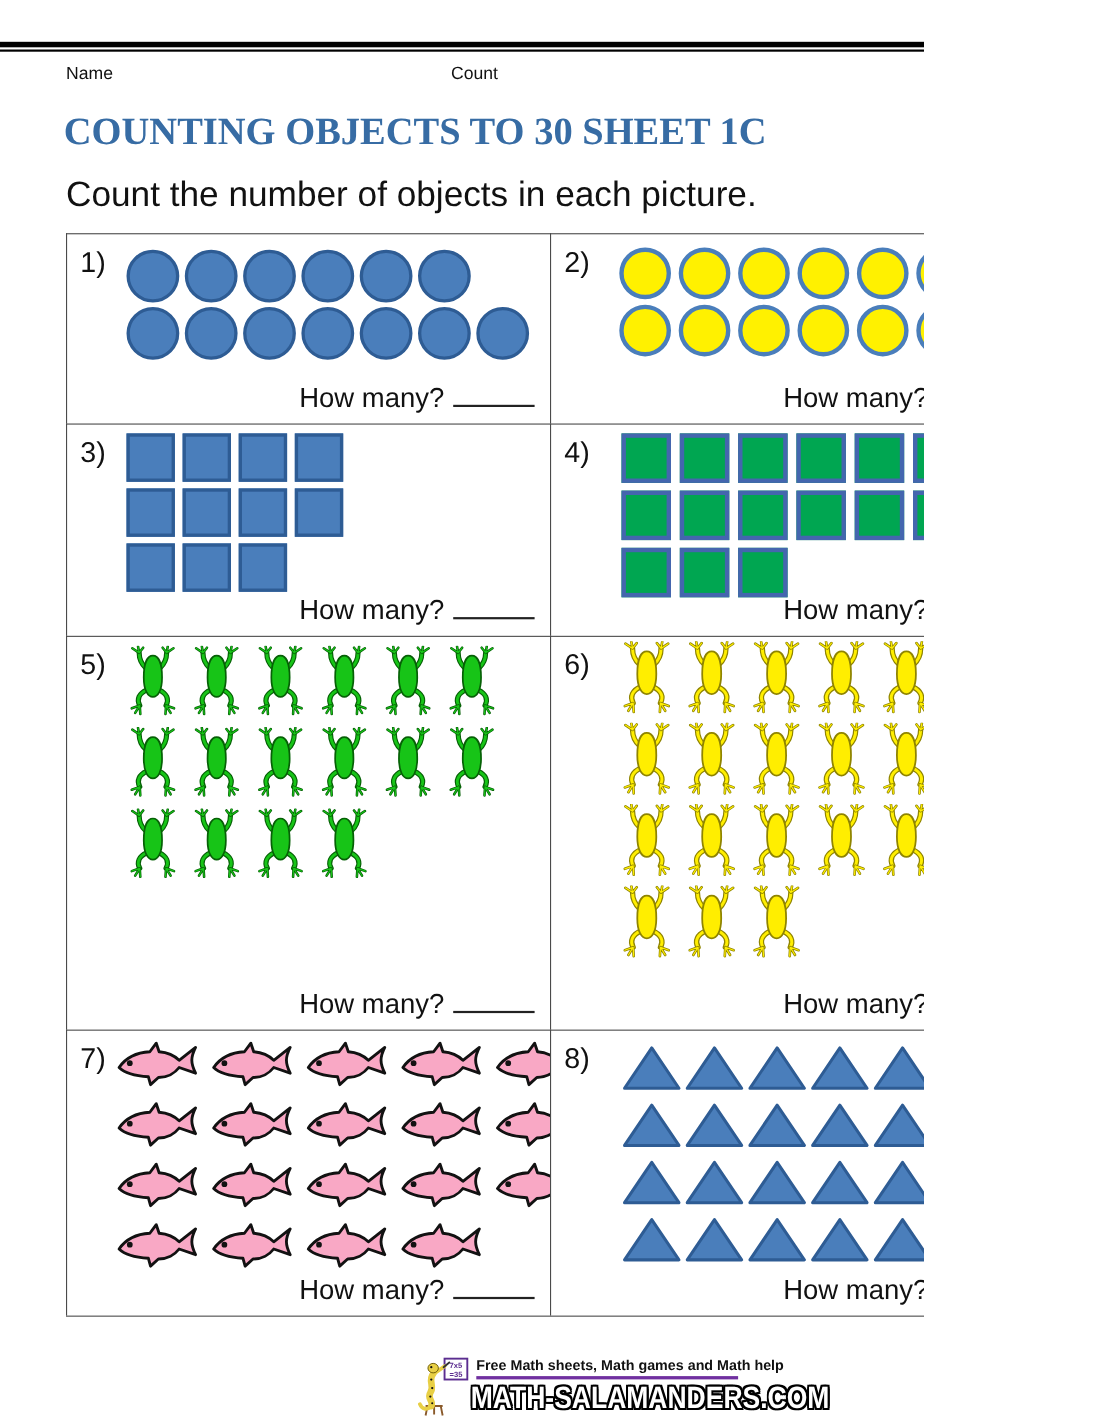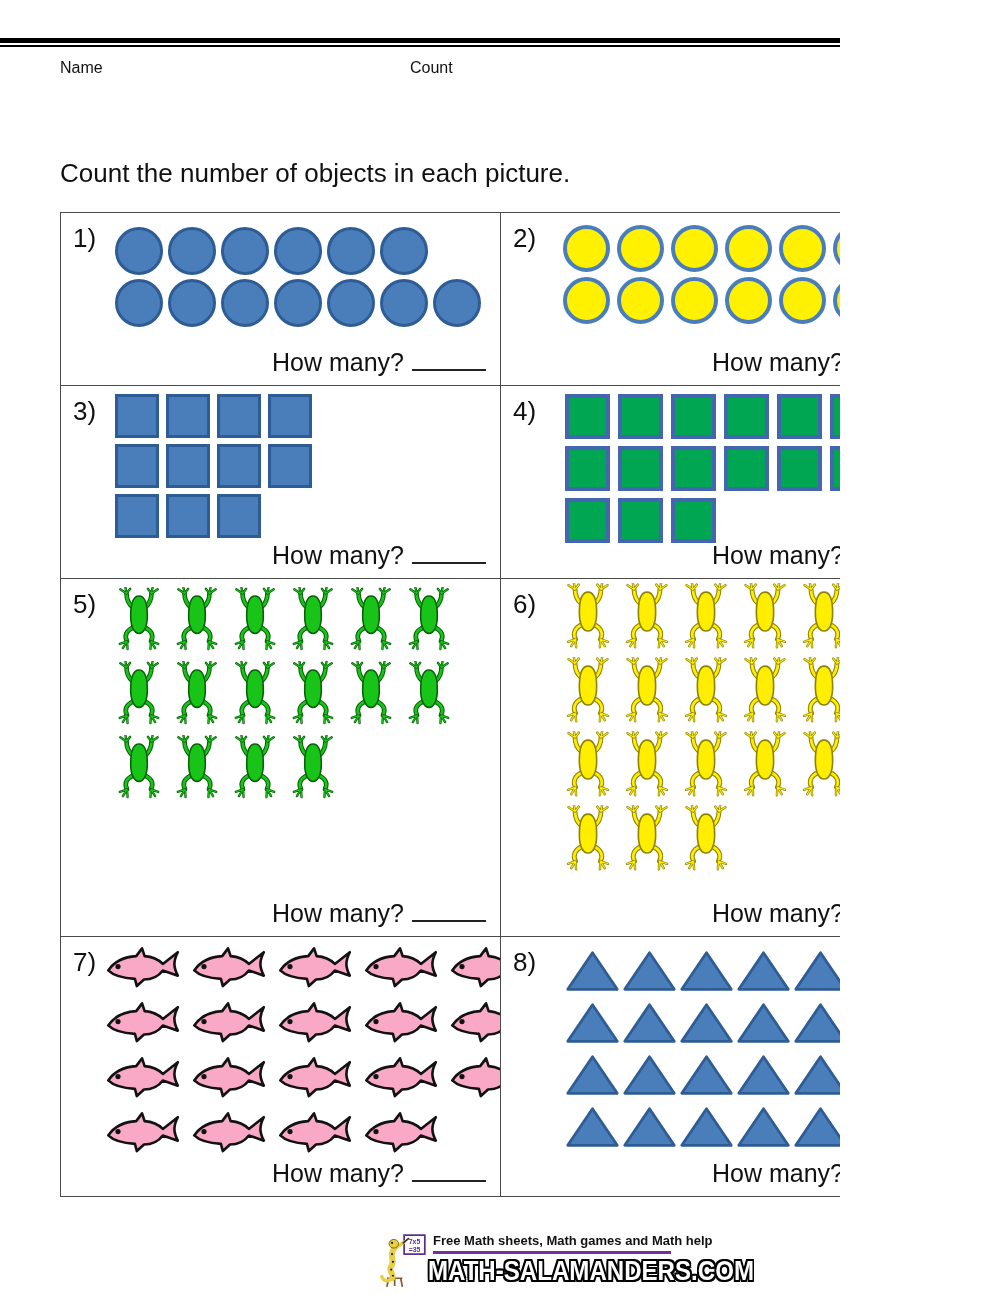--- a/index.html
+++ b/index.html
@@ -13,21 +13,21 @@
   .name-label{position:absolute;left:60px;top:59px;font-size:16px;}
   .date-label{position:absolute;left:410px;top:59px;font-size:16px;}
 
   .corner-logo{position:absolute;left:860px;top:57px;width:98px;height:88px;
                border:2px solid #8f8f8f;background:#fff;box-sizing:border-box;}
   .corner-logo svg{width:100%;height:100%;display:block;}
 
   .sheet-title{position:absolute;left:58px;top:100px;width:820px;
                font-family:"Liberation Serif",serif;font-weight:700;font-size:35px;
                letter-spacing:0px;color:#376CA4;white-space:nowrap;}
-  .instruction{position:absolute;left:60px;top:158px;font-size:26px;text-align:right;}
+  .instruction{position:absolute;left:60px;top:158px;font-size:32px;text-align:right;}
 
   
   .grid{position:absolute;left:60px;top:212px;width:880px;
         display:grid;grid-template-columns:440px 440px;
         grid-template-rows:173px 193px 358px 260px;
         border-right:1px solid #4a4a4a;border-bottom:1px solid #4a4a4a;}
   .cell{position:relative;border-left:1px solid #4a4a4a;border-top:1px solid #4a4a4a;
         box-sizing:border-box;overflow:hidden;}
   .pnum{position:absolute;left:12px;top:10px;font-size:26px;}
   .howmany{position:absolute;right:14px;bottom:8px;font-size:25px;white-space:nowrap;}
@@ -96,20 +96,21 @@
         <circle cx="31" cy="21" r="1.4" fill="#111"></circle>
       <circle cx="25" cy="33" r="1.6" fill="#111"></circle>
         <circle cx="28" cy="40" r="1.5" fill="#111"></circle>
       <circle cx="23" cy="48" r="1.6" fill="#111"></circle>
         <circle cx="25" cy="56" r="1.5" fill="#111"></circle>
       <circle cx="22" cy="64" r="1.5" fill="#111"></circle>
         <circle cx="40" cy="19" r="1.3" fill="#111"></circle>
     </svg>
   </div>
 
+  <div class="sheet-title" style="color: rgb(55, 108, 164);">COUNTING OBJECTS TO 30 SHEET 1C</div>
   <div class="instruction">Count the number of objects in each picture.</div>
 
   <div class="grid">
 
     <div class="cell p1">
       <span class="pnum">1)</span>
       <div class="shapes">
           <div class="srow">
             <span class="shp dotc" style="background: rgb(74, 126, 187); border-color: rgb(46, 92, 148);"></span>
             <span class="shp dotc" style="background: rgb(74, 126, 187); border-color: rgb(46, 92, 148);"></span>

